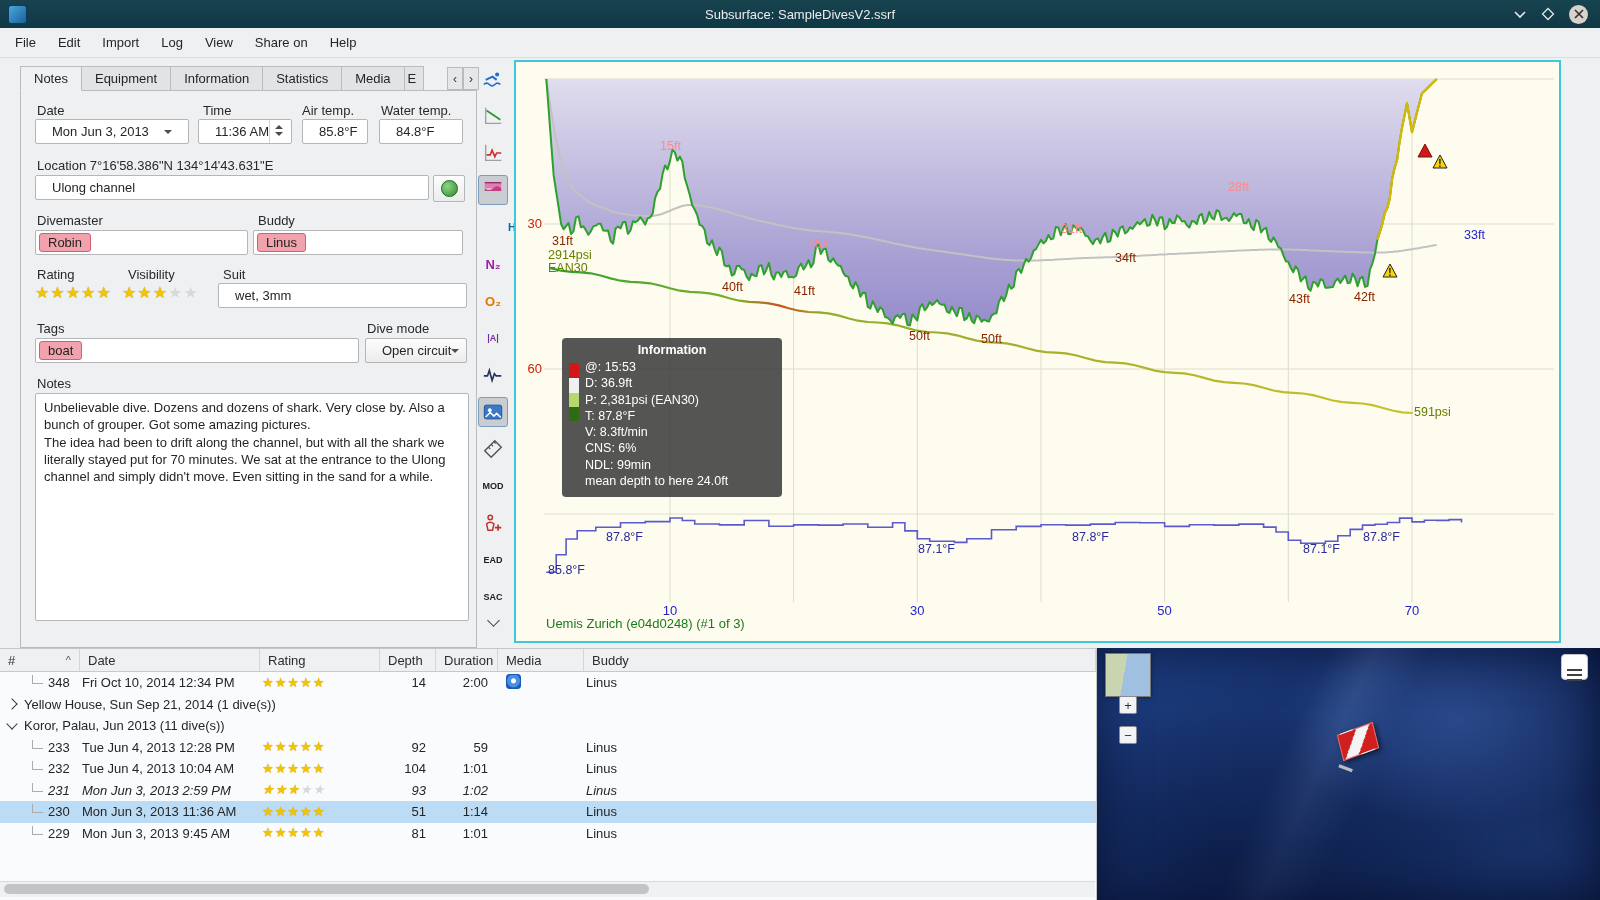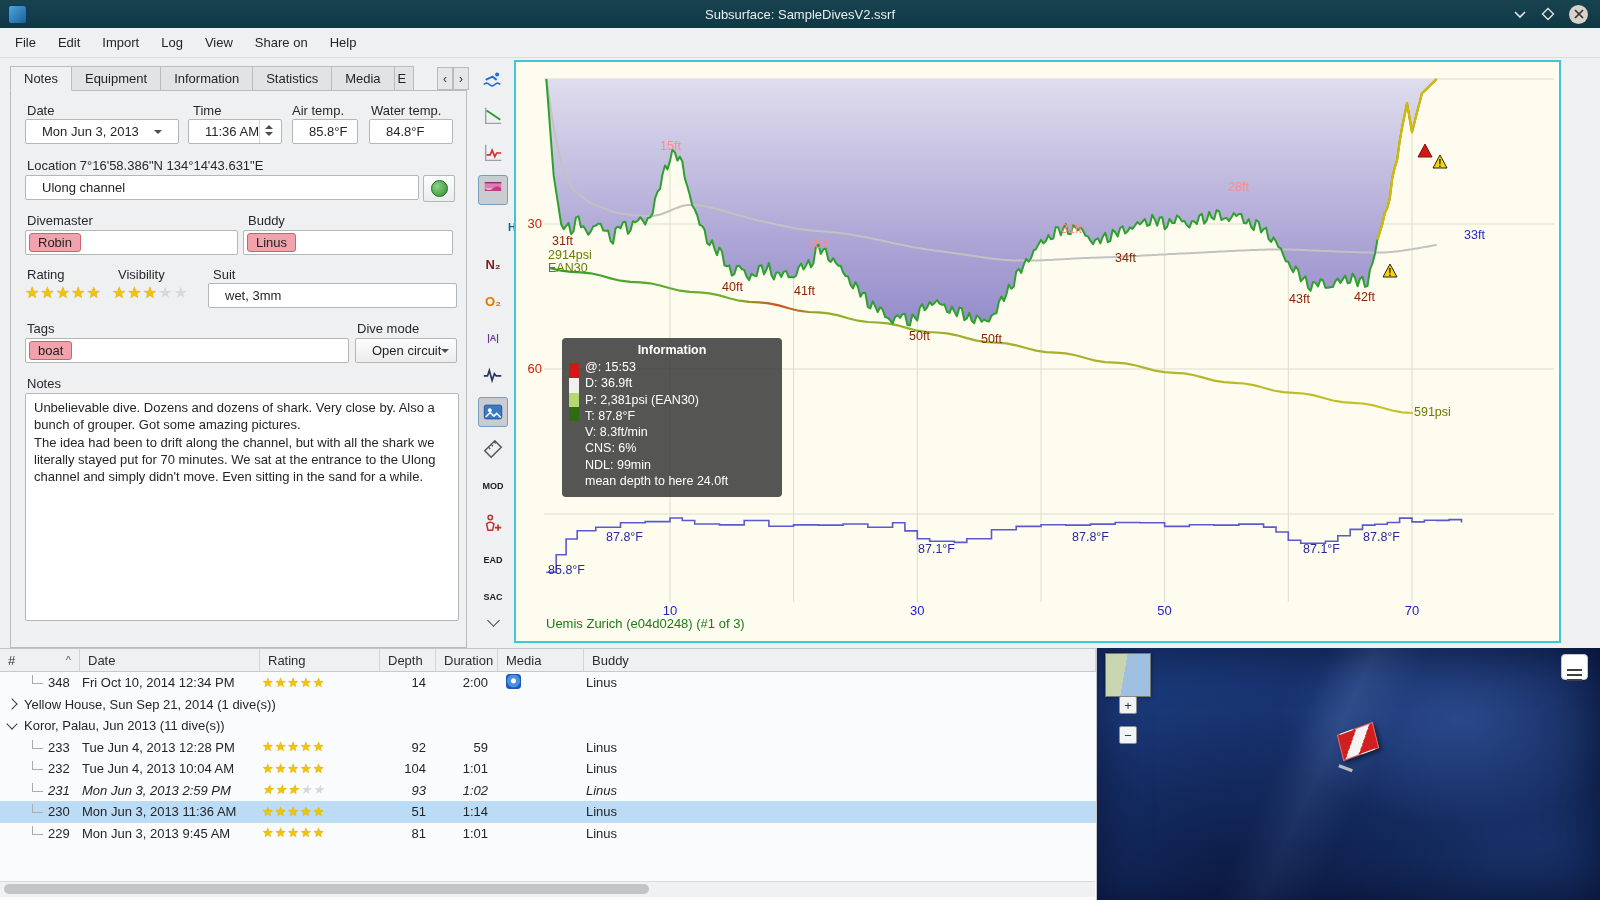--- a/index.html
+++ b/index.html
@@ -12,21 +12,21 @@
   .tb-title{position:absolute;left:0;right:0;text-align:center;font-size:13px;pointer-events:none}
   .tb-controls{margin-left:auto;display:flex;align-items:center;gap:14px;margin-right:12px;z-index:2}
   .tb-btn{display:flex;align-items:center;justify-content:center;cursor:default}
   .close-btn{width:19px;height:19px;border-radius:50%;background:#d9d2ca;display:flex;align-items:center;justify-content:center}
   
   .menubar{position:absolute;top:28px;left:0;width:1600px;height:30px;background:#eff0f1;
     border-bottom:1px solid #dcdddf;display:flex;align-items:center;padding-left:4px;box-sizing:border-box}
   .menu-item{padding:4px 11px}
   
   .upper{position:absolute;top:58px;left:0;width:1600px;height:590px}
-  .left-panel{position:absolute;left:2px;top:0;width:470px;height:590px}
+  .left-panel{position:absolute;left:12px;top:0;width:470px;height:590px}
   .tabbar{position:absolute;left:8px;top:8px;height:25px;display:flex;z-index:2}
   .tab{padding:4px 13px 3px 13px;border:1px solid #b9bbbd;background:#e2e3e4;margin-right:-1px;white-space:nowrap}
   .tab.active{background:#eff0f1;border-bottom-color:#eff0f1;z-index:3}
   .tab.cut{width:12px;padding:4px 3px;overflow:hidden}
   .tab-scroll{position:absolute;right:3px;top:9px;display:flex;z-index:2}
   .tab-scroll button{width:16px;height:23px;border:1px solid #b9bbbd;background:#e6e7e8;font-size:12px;padding:0;color:#333}
   .tab-content{position:absolute;left:8px;top:32px;width:455px;height:556px;border:1px solid #b9bbbd;background:#eff0f1}
   .lbl{position:absolute;font-size:13px;color:#26292b;white-space:nowrap}
   .field{position:absolute;height:25px;background:#fff;border:1px solid #b4b6b8;border-radius:2px;
     display:flex;align-items:center;padding:0 16px;box-sizing:border-box;white-space:nowrap;overflow:hidden}
@@ -270,21 +270,21 @@
         <svg viewBox="0 0 24 24" width="22" height="22">
           <rect x="3" y="4" width="18" height="6" fill="#e878b8"></rect>
           <path d="M3 10q4.5 4 9 0t9 0v3H3z" fill="#c04080"></path>
           <path d="M3 4h18" stroke="#903060" stroke-width="1.5"></path>
         </svg>
       </div>
       <div class="ticon">
         <span class="glyph" style="color: #0369a1; font-size: 11px; padding-left: 44px;">He</span>
       </div>
       <div class="ticon">
-        <span class="glyph" style="color: #7f1d1d; font-size: 13px;">N₂</span>
+        <span class="glyph" style="color: #a21caf; font-size: 13px;">N₂</span>
       </div>
       <div class="ticon">
         <span class="glyph" style="color: rgb(224, 120, 0); font-size: 13px;">O₂</span>
       </div>
       <div class="ticon">
         <span class="glyph" style="color: rgb(112, 48, 160); font-size: 9px;">|A|</span>
       </div>
       <div class="ticon">
         <svg viewBox="0 0 24 24" width="22" height="22">
           <path d="M2 13h4l2-6 3 11 2.5-7.5 2 2.5H21" fill="none" stroke="#26355e" stroke-width="1.8"></path>

